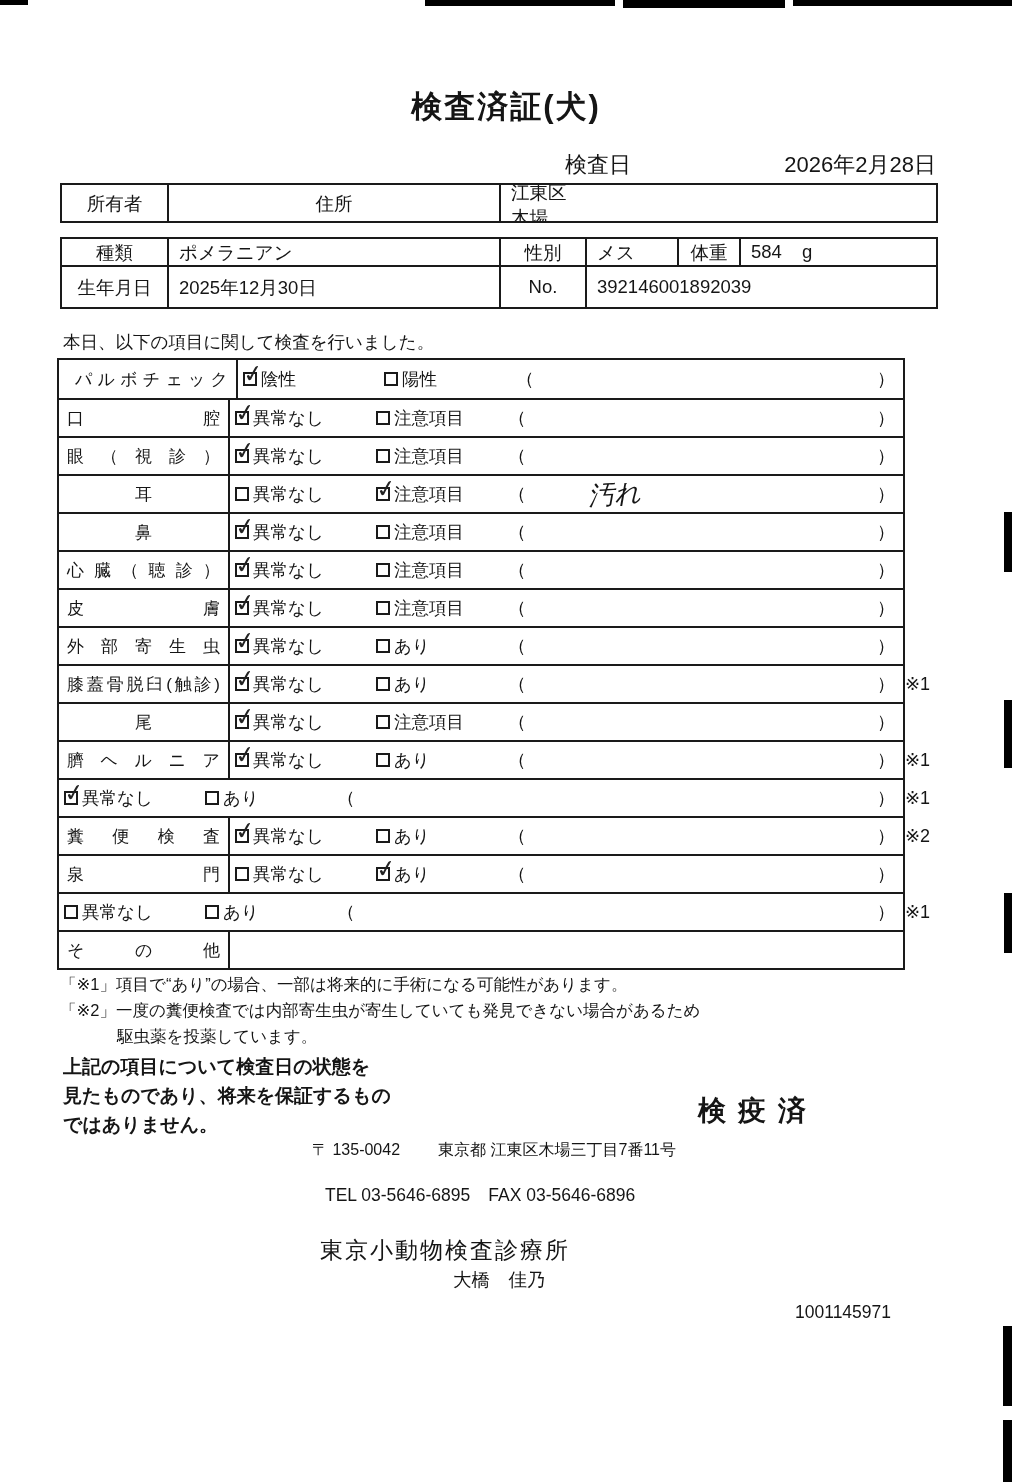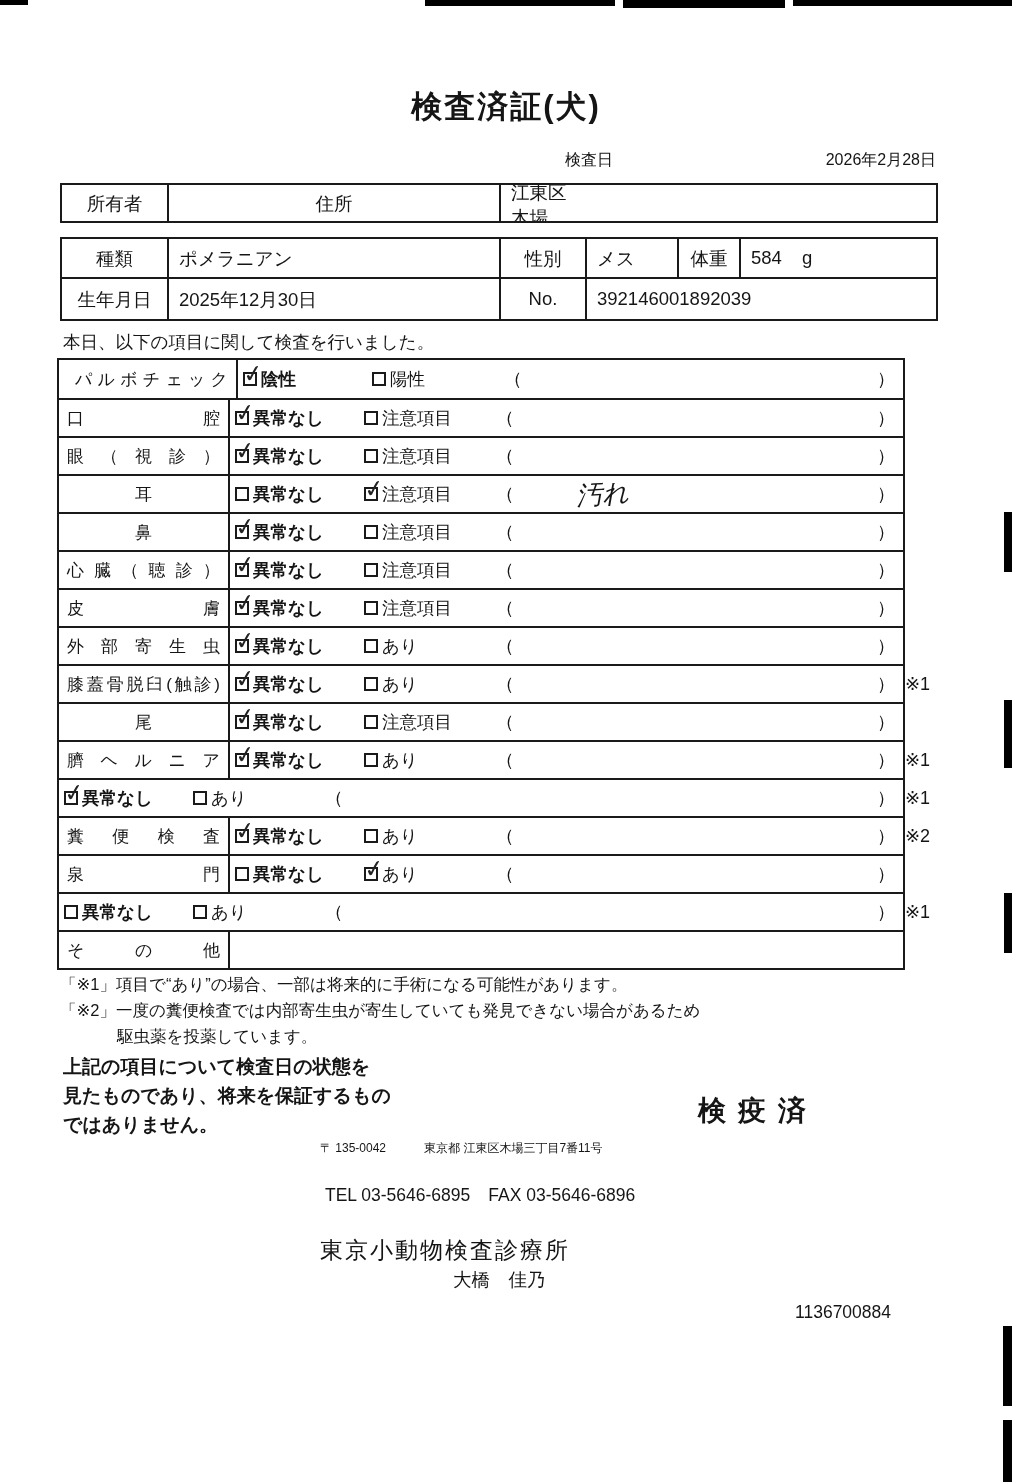--- a/index.html
+++ b/index.html
@@ -16,56 +16,56 @@
   
   .artifact { position:absolute; background:#000; }
 
   .title {
     position:absolute; top:86px; left:0; width:100%;
     text-align:center; font-size:31px; font-weight:600; letter-spacing:2px;
   }
 
   .date-row {
     position:absolute; top:150px; left:60px; width:878px;
-    display:flex; font-size:16px;gap:40px;
+    display:flex; font-size:22px;gap:40px;
   }
   .date-row .dl { margin-left:505px; }
   .date-row .dv { margin-left:auto; padding-right:2px; }
 
   .t1 {
     position:absolute; top:183px; left:60px; width:878px; height:40px;
     display:grid; grid-template-columns:105px 332px 86px 355px;
     border:2px solid #1a1a1a; font-size:18.5px;
   }
   .t2 {
     position:absolute; top:237px; left:60px; width:878px;
     border:2px solid #1a1a1a; font-size:18.5px;
   }
-  .t2r1 { display:grid; grid-template-columns:105px 332px 86px 92px 62px 201px; height:40px; border-bottom:2px solid #1a1a1a; }
+  .t2r1 { display:grid; grid-template-columns:105px 332px 86px 92px 62px 201px; height:28px; border-bottom:2px solid #1a1a1a; }
   .t2r2 { display:grid; grid-template-columns:105px 332px 86px 355px; height:40px; }
   .cell { display:flex; align-items:center; padding:0 10px; border-left:2px solid #1a1a1a; overflow:hidden; }
   .cell.first { border-left:none; }
   .cell.lab { justify-content:center; padding:0 4px; }
   .cell.wt { justify-content:flex-start; gap:20px; padding-right:10px; }
 
   .intro { position:absolute; top:330px; left:63px; font-size:17.5px; }
 
   .insp-table {
     position:absolute; top:358px; left:57px; width:848px;
     border:2px solid #1a1a1a;
   }
   .insp-row { display:flex; height:38px; border-top:2px solid #1a1a1a; position:relative; align-items:stretch; }
   .insp-row:first-child { border-top:none;margin-left:8px; }
   .cell-item { width:171px; border-right:2px solid #1a1a1a; display:flex; align-items:center; padding:0 8px; overflow:hidden; }
   .item-label { width:100%; font-size:17px; text-align:justify; text-align-last:justify; text-justify:inter-character; white-space:nowrap; }
   .item-label.single { text-align-last:center; }
   .cell-rest { flex:1; display:flex; align-items:center; padding-left:5px; overflow:visible; }
   .opts { display:flex; }
   .opt { display:flex; align-items:center; gap:4px; font-size:17.5px; }
-  .opt.o1 { width:129px;font-weight:bold; }
+  .opt.o1 { width:141px; }
   .opt.o2 { width:132px; }
   .cb { width:14px; height:14px; border:2px solid #1a1a1a; position:relative; display:inline-block; flex:none; background:#fff; }
   .cb.checked::after {
     content:"✓"; position:absolute; left:-2px; top:-12px;
     font-size:24px; line-height:1; transform:rotate(-8deg); color:#222; font-weight:400;
   }
   .note { flex:1; display:flex; align-items:center; font-size:18px; padding-right:8px; }
   .paren.close { margin-left:auto; }
   .note-text {
     margin-left:62px; font-size:26px; font-style:italic;
@@ -82,21 +82,21 @@
   .disclaimer {
     position:absolute; top:1052px; left:63px;
     font-size:19px; font-weight:bold; line-height:29px;
   }
 
   .stamp {
     position:absolute; top:1092px; left:698px;
     font-size:28px; font-weight:600; letter-spacing:12px; white-space:nowrap;
   }
 
-  .postal-line { position:absolute; top:1140px; left:320px; font-size:12px; display:flex; gap:38px; }
+  .postal-line { position:absolute; top:1140px; left:312px; font-size:16px; display:flex; gap:38px; }
   .tel-line { position:absolute; top:1185px; left:325px; font-size:17.5px; display:flex; gap:18px; }
   .clinic { position:absolute; top:1235px; left:320px; font-size:23px; letter-spacing:2px; }
   .vet-name { position:absolute; top:1267px; left:453px; font-size:18.5px; }
   .serial { position:absolute; top:1302px; left:795px; font-size:17.5px; }
 </style>
 </head>
 <body>
 
 <div class="page">
 
@@ -512,15 +512,15 @@
   <div class="postal-line">
     <span>〒 135-0042</span>
     <span>東京都 江東区木場三丁目7番11号</span>
   </div>
   <div class="tel-line">
     <span>TEL 03-5646-6895</span>
     <span>FAX 03-5646-6896</span>
   </div>
   <div class="clinic">東京小動物検査診療所</div>
   <div class="vet-name">大橋　佳乃</div>
-  <div class="serial">1136700884</div>
+  <div class="serial">1001145971</div>
 
 </div>
 
 </body></html>

